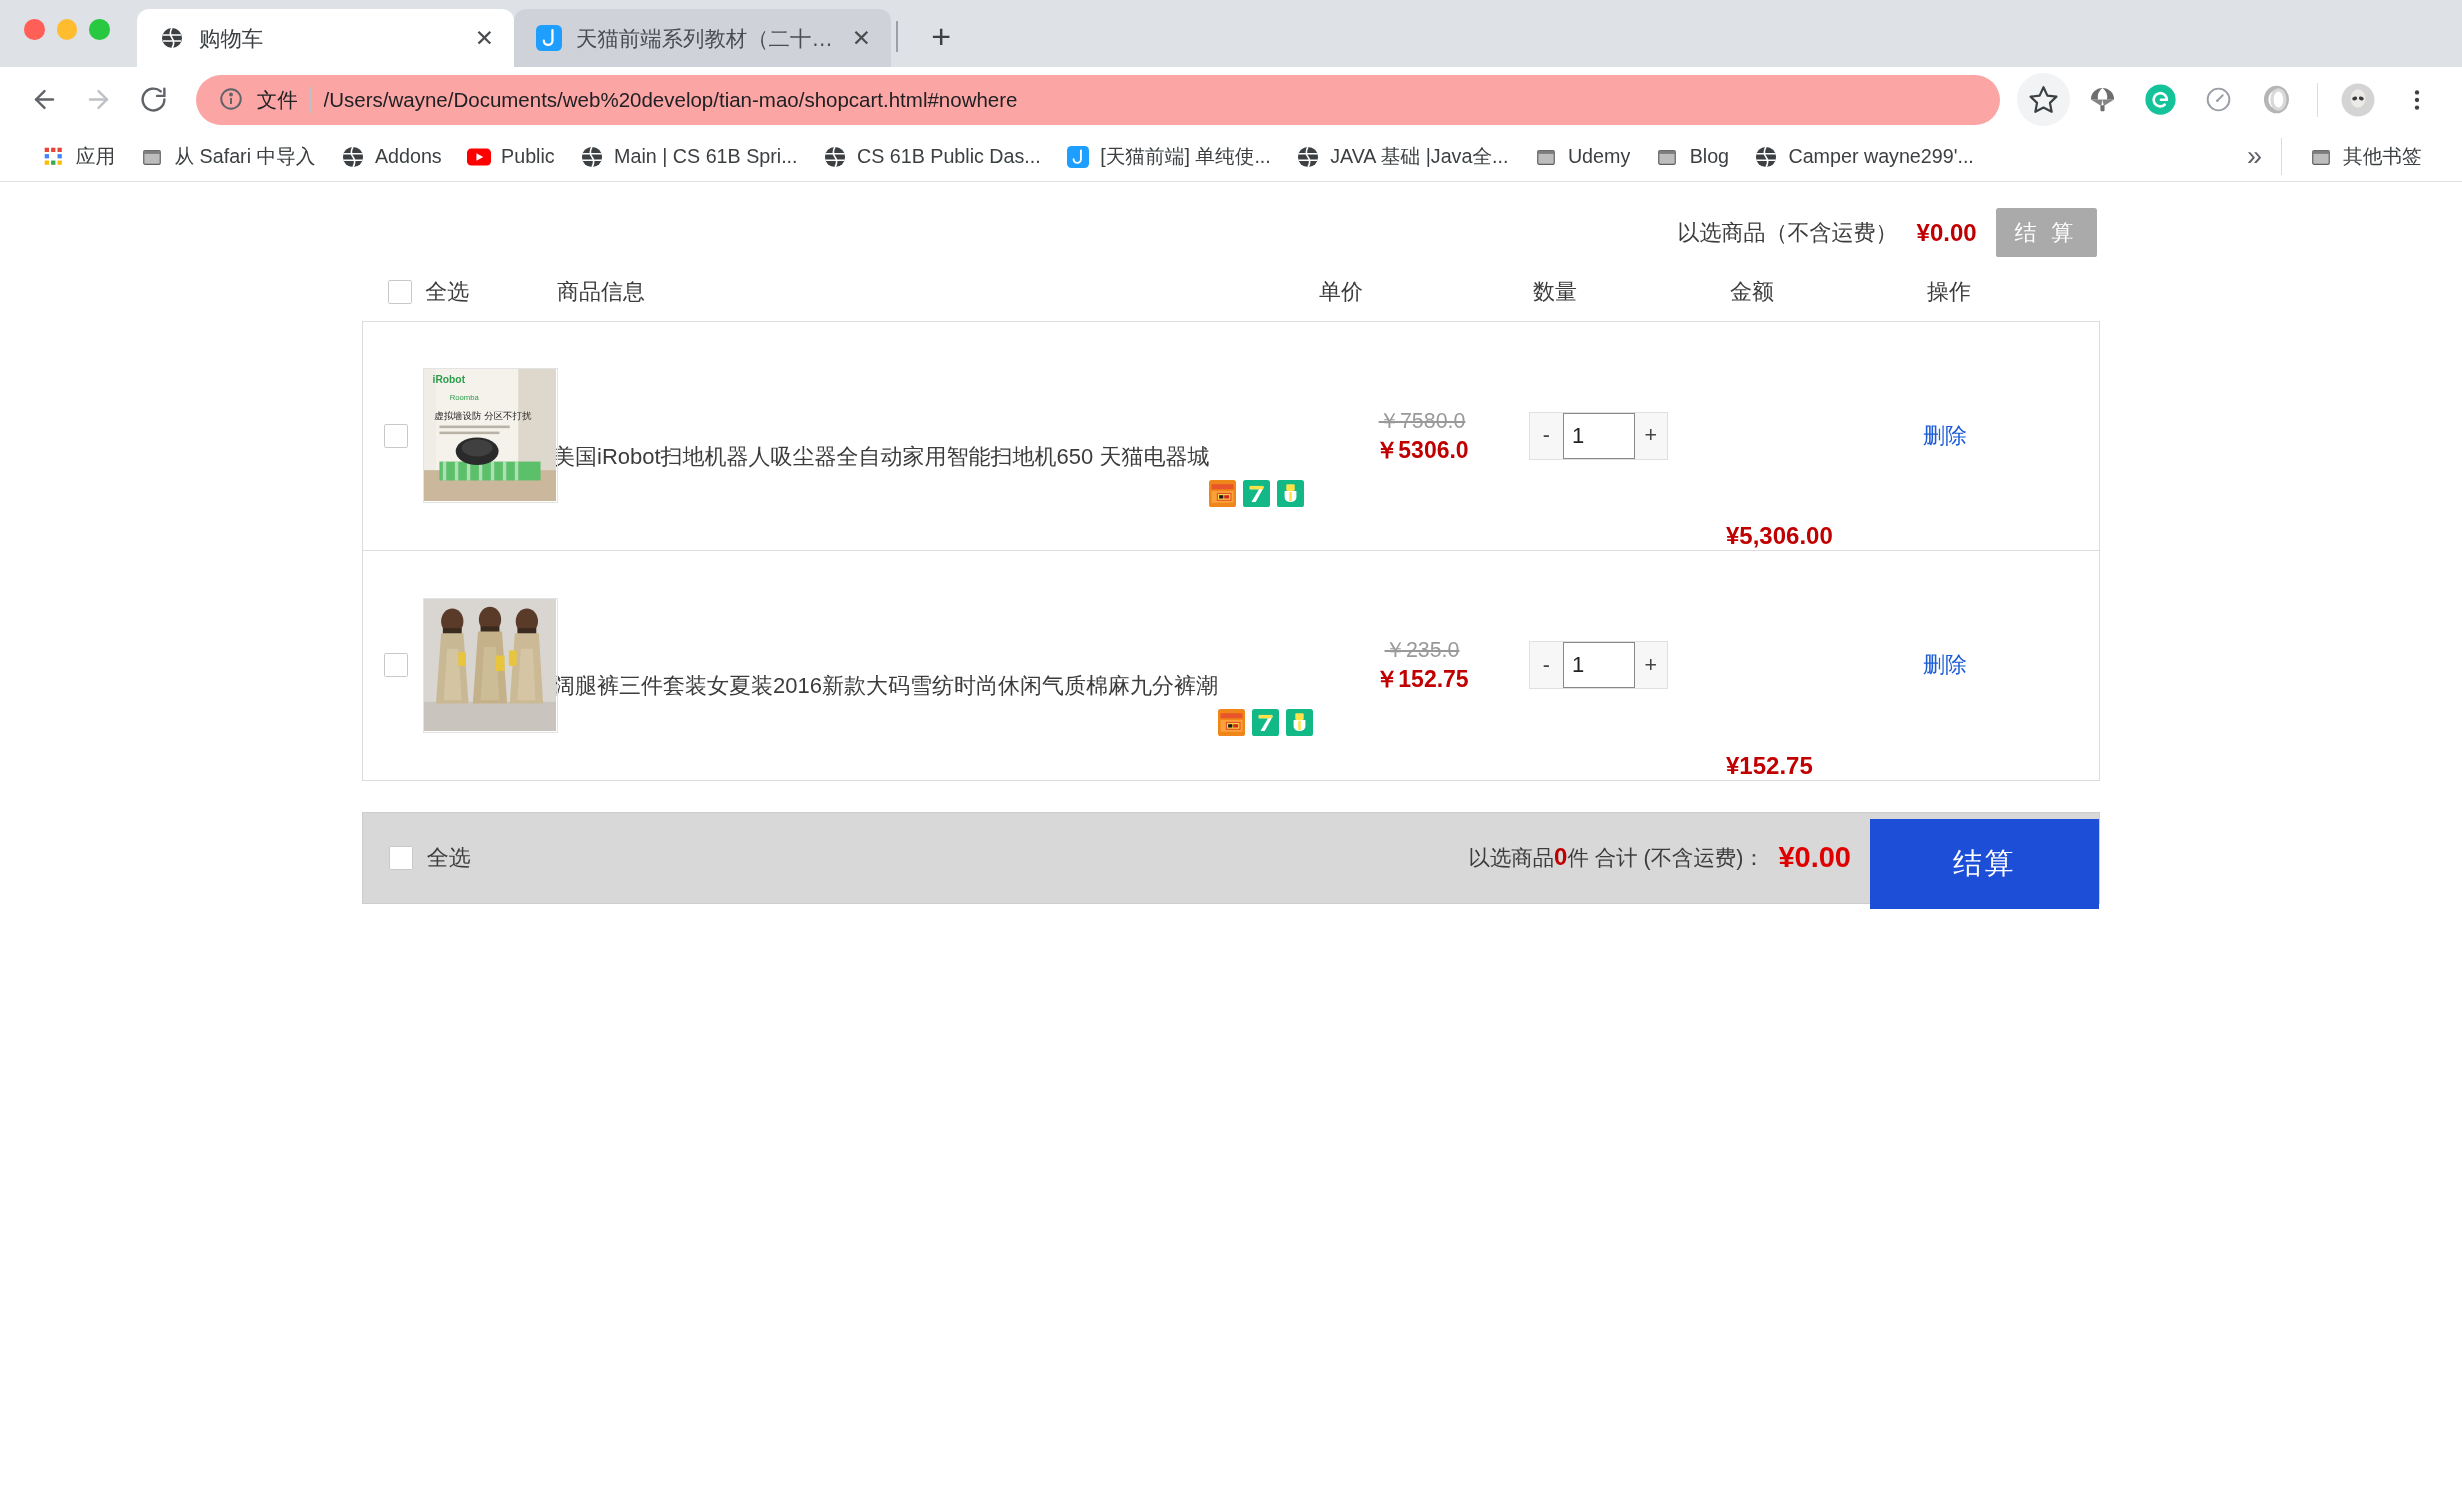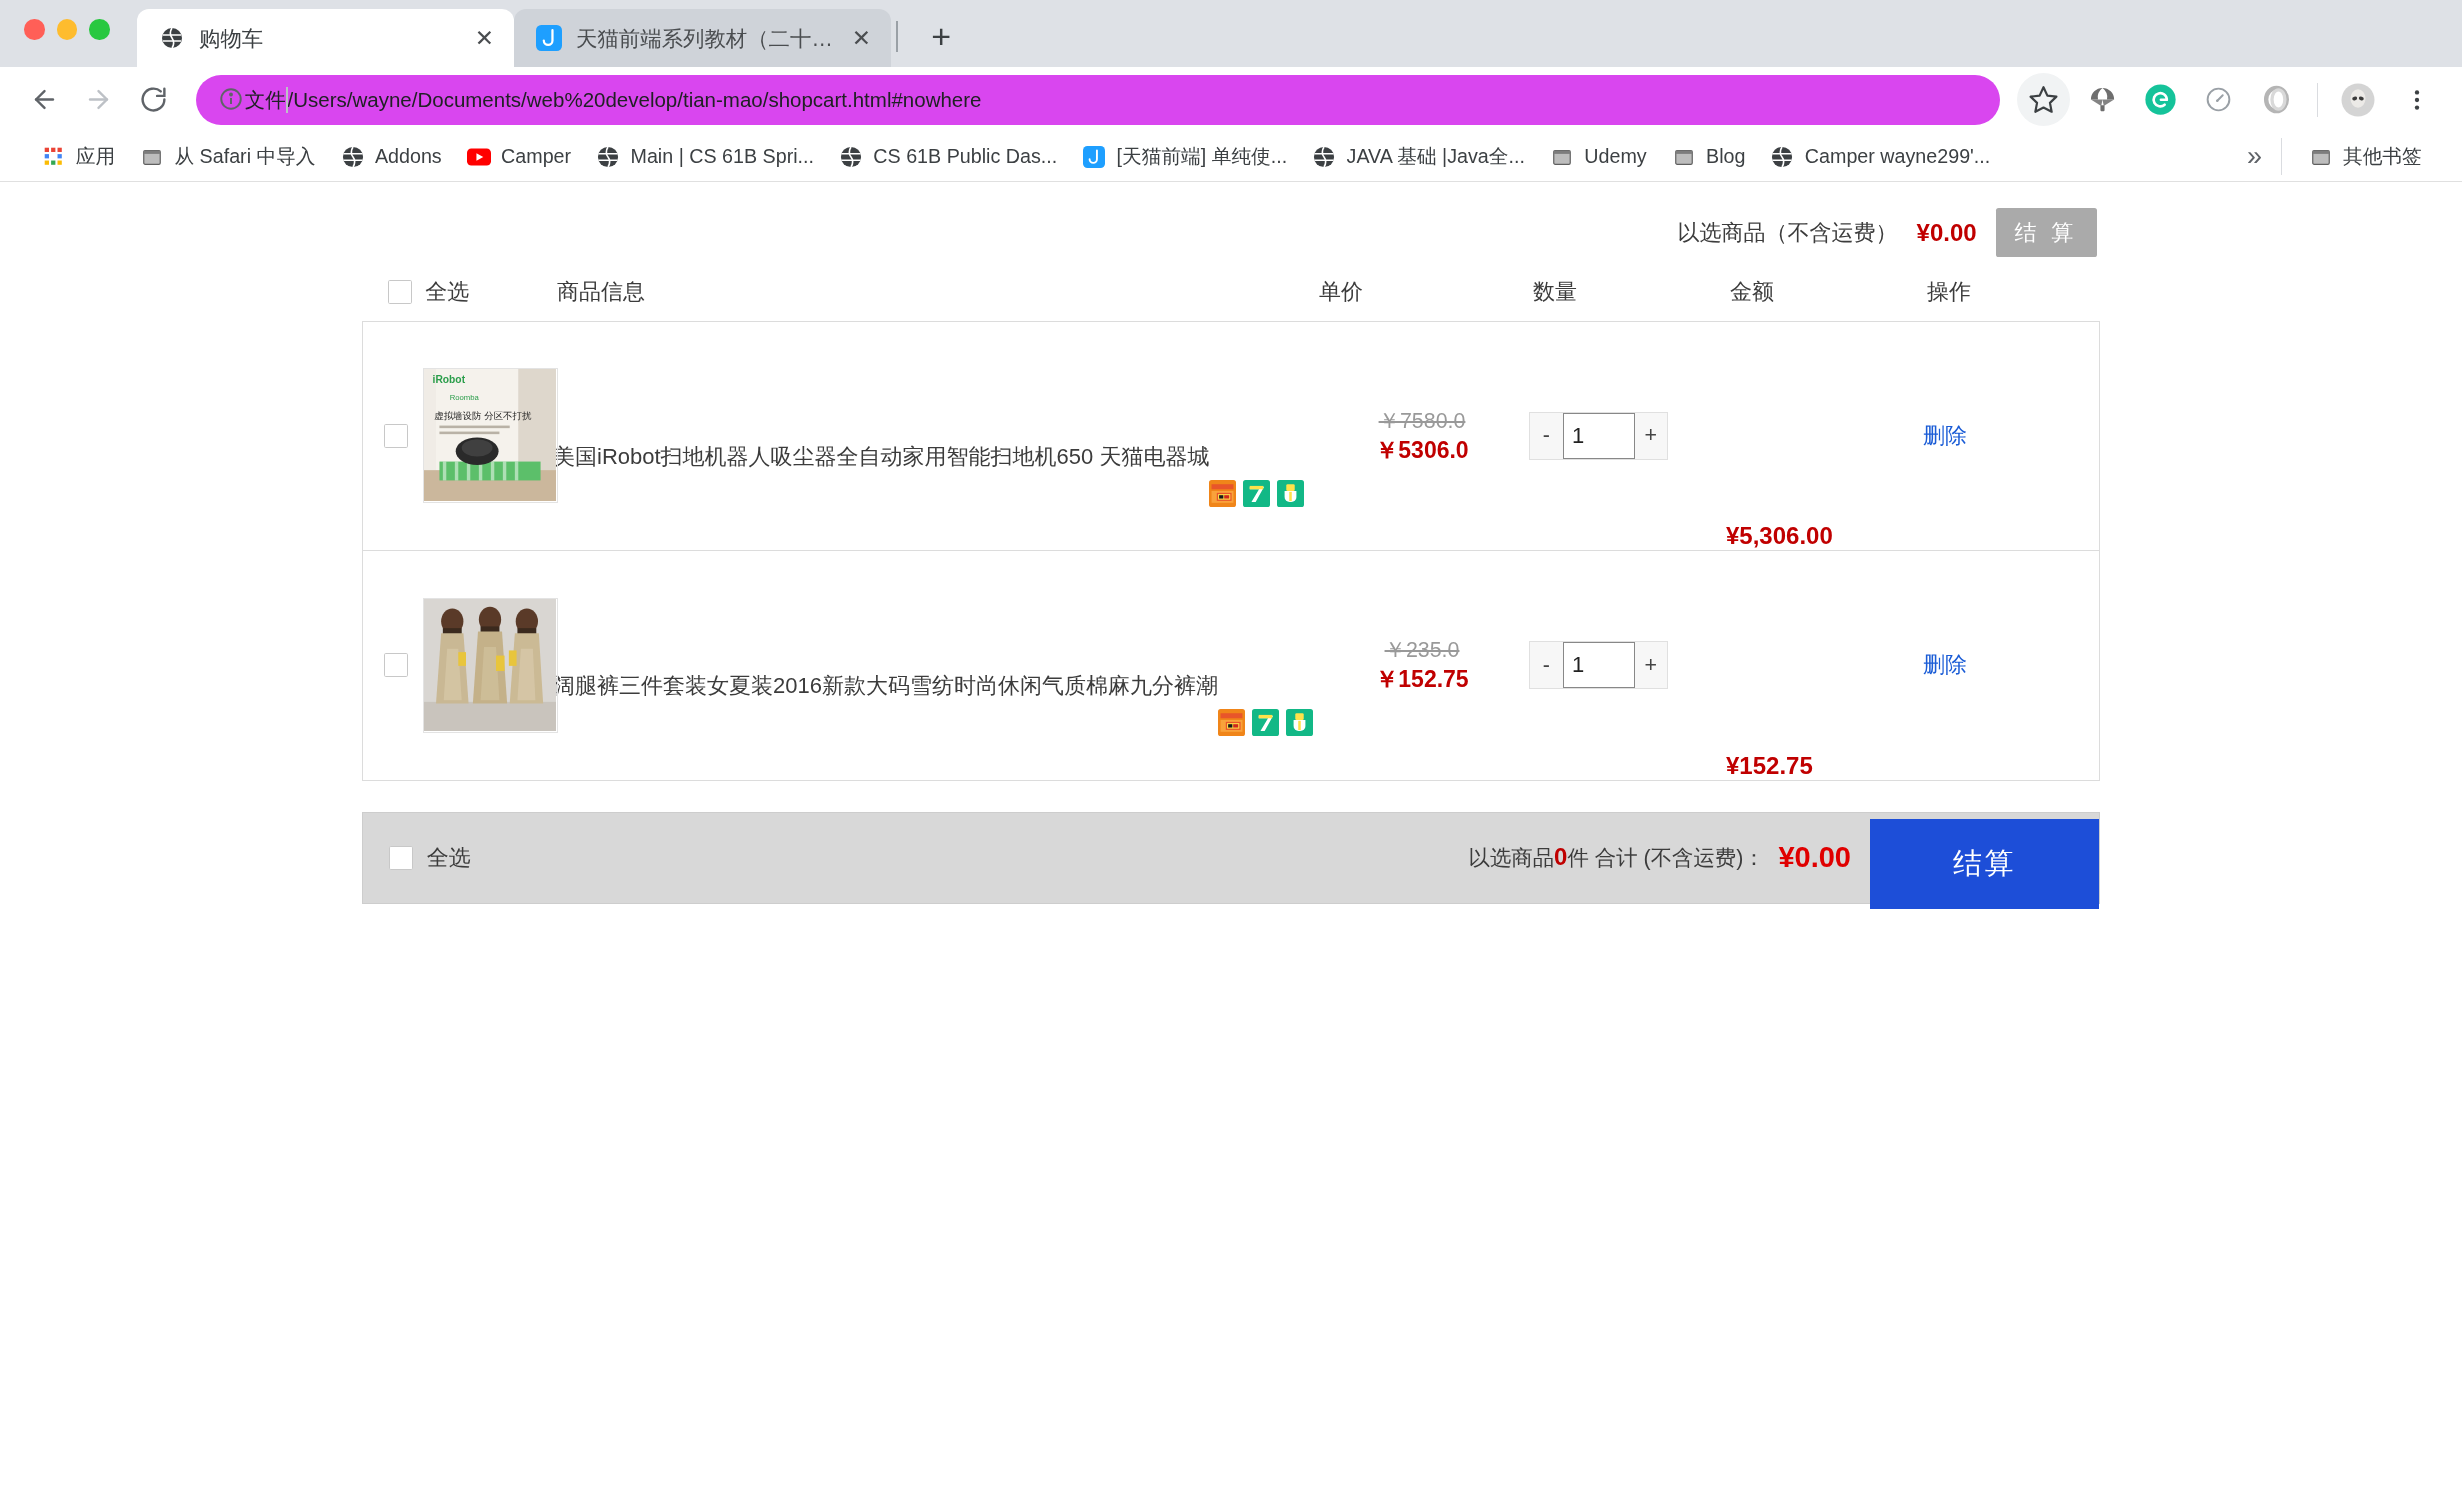--- a/index.html
+++ b/index.html
@@ -74,26 +74,27 @@
   }
   .navbtn {
     width: 51px; height: 51px;
     display: flex; align-items: center; justify-content: center;
     border-radius: 50%;
     color: #5f6368;
   }
   .omnibox {
     flex: 1 1 auto;
     height: 50px;
-    background: #d946ef;
+    background: #fca5a5;
     border-radius: 26px;
     display: flex;
     align-items: center;
     padding: 0 22px;
     margin: 0 13.7px;
+    gap: 12px;
     min-width: 0;
   }
   .omni-info { width: 27px; height: 27px; flex: 0 0 27px; color: #5f6368; }
   .omni-scheme { font-size: 20.5px; color: #202124; white-space: nowrap; }
   .omni-div { width: 1.7px; height: 26px; background: #bdc1c6; }
   .omni-url {
     font-size: 20.5px; color: #202124;
     white-space: nowrap; overflow: hidden; text-overflow: ellipsis;
     flex: 1 1 auto;
   }
@@ -396,21 +397,21 @@
       <span class="bm-label">Addons</span>
     </div>
 
     <div class="bm">
       <span class="bm-ico">
         <svg width="24" height="24" viewBox="0 0 28 20">
             <rect width="28" height="20" rx="5" fill="#ff0000"></rect>
             <polygon points="11,5.5 19,10 11,14.5" fill="#fff"></polygon>
           </svg>
       </span>
-      <span class="bm-label">Camper</span>
+      <span class="bm-label">Public</span>
     </div>
 
     <div class="bm">
       <span class="bm-ico">
         <svg width="22" height="22" viewBox="0 0 24 24">
             <circle cx="12" cy="12" r="11" fill="#3c4043"></circle>
             <path d="M12 1c-2.4 3.4-2.4 8.2 0 11 2.4 2.8 2.4 7.6 0 11" stroke="#fff" stroke-width="1.8" fill="none"></path>
             <path d="M1.5 8.5h21M1.5 15.5h21" stroke="#fff" stroke-width="1.5"></path>
           </svg>
       </span>

